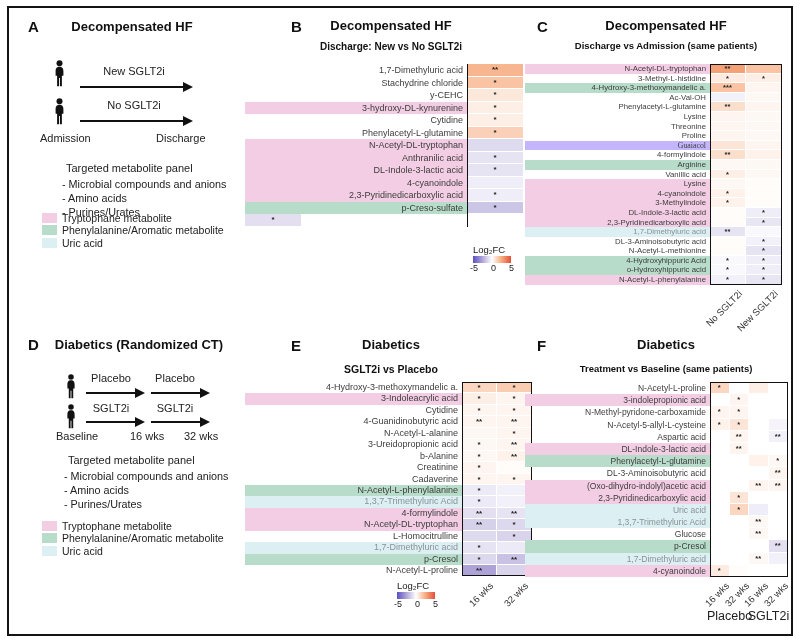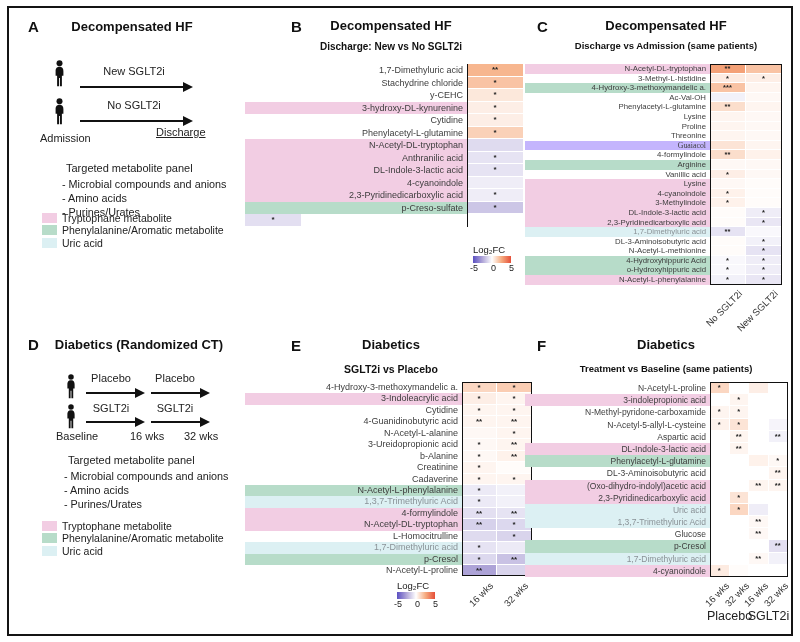--- a/index.html
+++ b/index.html
@@ -79,21 +79,21 @@
   <span class="person" style="left:34px;top:84px;">
     <svg viewBox="0 0 20 36" width="15" height="27" fill="#111">
         <circle cx="10" cy="4.2" r="4"></circle>
         <path d="M10 9 C5.8 9 4.8 12 4.8 15 L4.8 21 L6.8 21 L6.8 35 L9.4 35 L9.4 24 L10.6 24 L10.6 35 L13.2 35 L13.2 21 L15.2 21 L15.2 15 C15.2 12 14.2 9 10 9 Z"></path>
       </svg>
   </span>
   <span class="arm-label" style="left:60px;top:85px;width:112px;">No SGLT2i</span>
   <span class="arrow" style="left:62px;top:106px;width:104px;"></span>
 
   <span class="tl-label" style="left:22px;top:118px;">Admission</span>
-  <span class="tl-label" style="left:138px;top:112px;text-decoration:underline;">Discharge</span>
+  <span class="tl-label" style="left:138px;top:118px;">Discharge</span>
 
   <div class="info-title" style="left:48px;top:148px;">Targeted metabolite panel</div>
   <ul class="info-list" style="left:44px;top:163px;">
     <li>- Microbial compounds and anions</li>
     <li>- Amino acids</li>
     <li>- Purines/Urates</li>
   </ul>
 
   <div class="legend" style="left:24px;top:198px;">
     <div class="lg-row">
@@ -247,28 +247,28 @@
         </div>
       </div>
       <div class="hm-row">
         <div class="hm-label">Lysine</div>
         <div class="hm-cells">
           <div class="hm-cell" style="background: rgb(254, 245, 240);"></div>
           <div class="hm-cell" style="background: rgb(254, 248, 245);"></div>
         </div>
       </div>
       <div class="hm-row">
+        <div class="hm-label">Threonine</div>
+        <div class="hm-cells">
+          <div class="hm-cell" style="background: rgb(254, 245, 240);"></div>
+          <div class="hm-cell" style="background: rgb(254, 248, 245);"></div>
+        </div>
+      </div>
+      <div class="hm-row">
         <div class="hm-label">Proline</div>
-        <div class="hm-cells">
-          <div class="hm-cell" style="background: rgb(254, 245, 240);"></div>
-          <div class="hm-cell" style="background: rgb(254, 248, 245);"></div>
-        </div>
-      </div>
-      <div class="hm-row">
-        <div class="hm-label">Threonine</div>
         <div class="hm-cells">
           <div class="hm-cell" style="background: rgb(254, 245, 240);"></div>
           <div class="hm-cell" style="background: rgb(254, 248, 245);"></div>
         </div>
       </div>
       <div class="hm-row">
         <div class="hm-label" style="background: #c4b5fd; font-family: Liberation Serif, serif;">Guaiacol</div>
         <div class="hm-cells">
           <div class="hm-cell" style="background: rgb(252, 228, 214);"></div>
           <div class="hm-cell" style="background: rgb(254, 245, 240);"></div>

